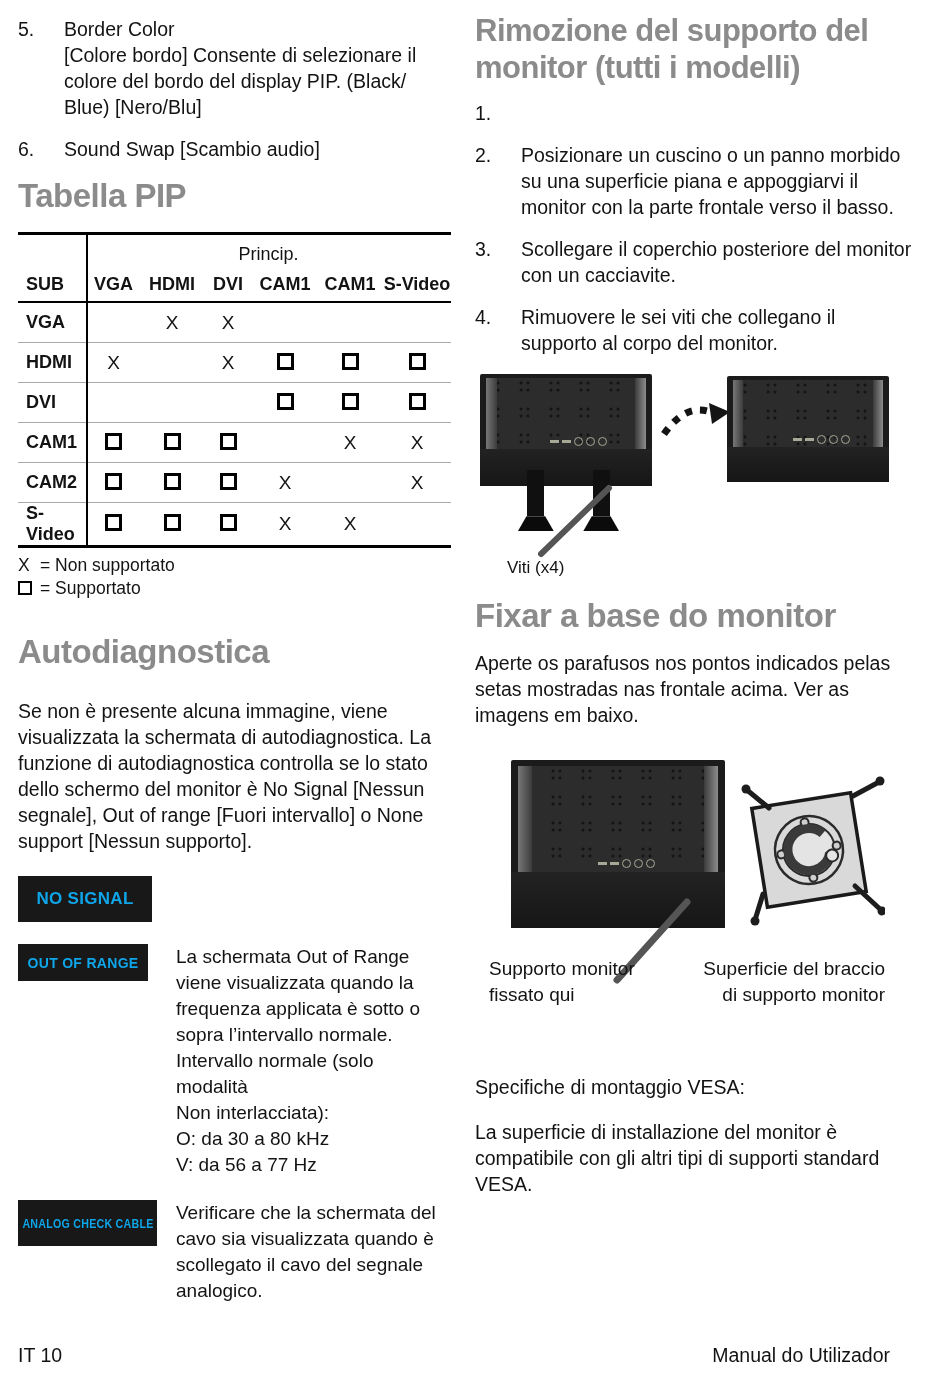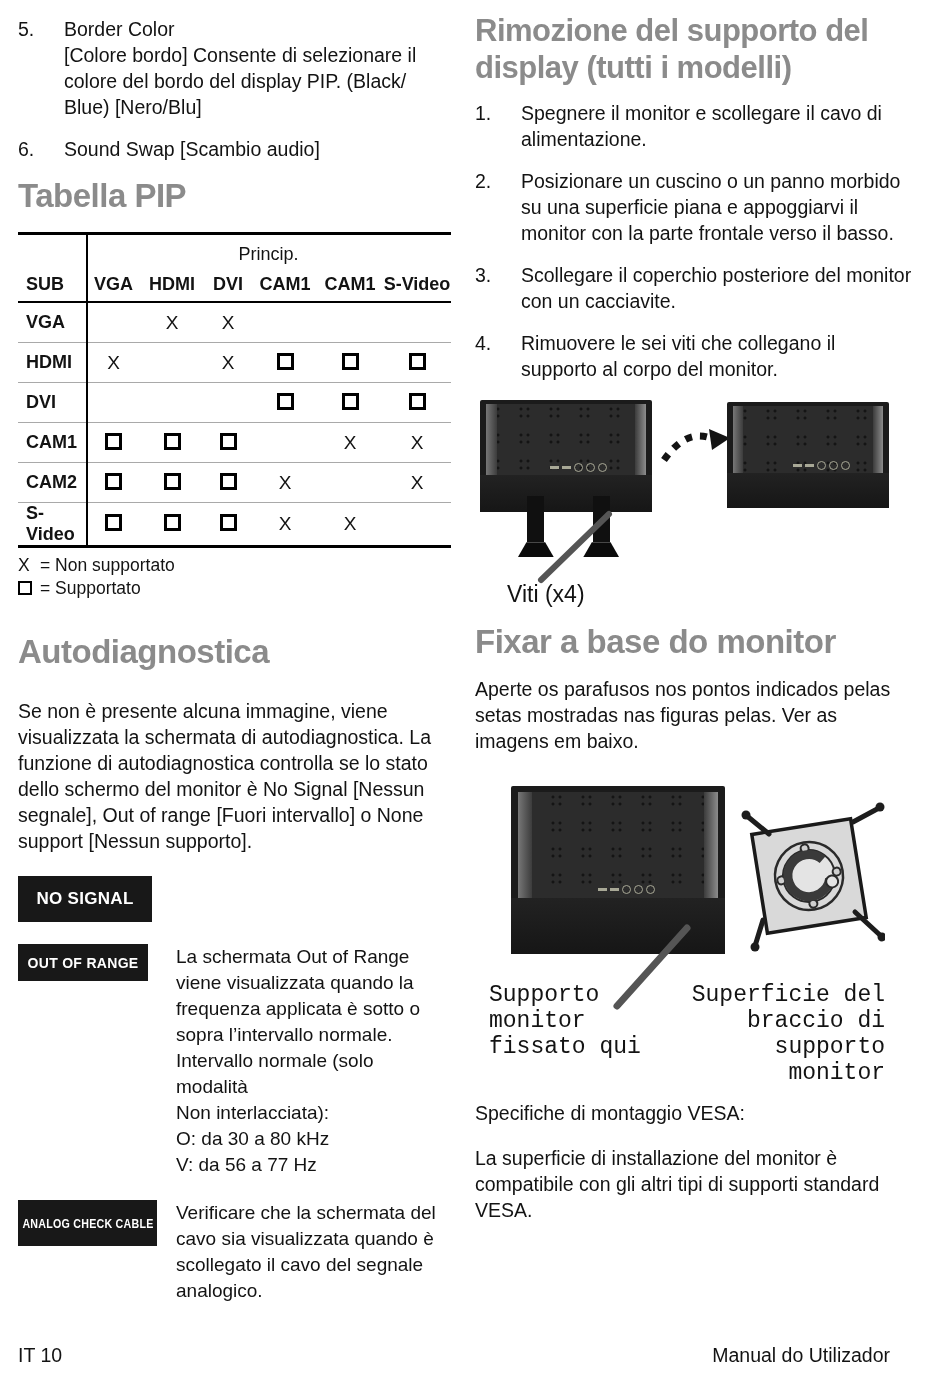--- a/index.html
+++ b/index.html
@@ -44,21 +44,21 @@
   .legend-row { display:flex; align-items:center; font-size:17.5px; line-height:23px; }
   .legend-row .sym { width:22px; }
   .legend-row .sq { width:10px; height:10px; border-width:2.5px; }
 
   
   .sd-title { margin-top:34px; }
   .sd-intro { margin-top:28px; }
   .msg { display:flex; margin-top:22px; }
   .msg-badge-wrap { width:158px; flex:none; }
   .msg-badge {
-    background:#181818; color:#ffffff; font-weight:bold;
+    background:#181818; color:#0ea5e9; font-weight:bold;
     display:flex; align-items:center; justify-content:center;
     letter-spacing:0.3px;
   }
   .msg0 .msg-badge { width:134px; height:46px; font-size:17px; }
   .msg1 .msg-badge { width:130px; height:37px; font-size:14px; }
   .msg2 .msg-badge { width:139px; height:46px; font-size:13px; }
   .msg2 .msg-badge span { transform:scaleX(0.82); white-space:nowrap; }
   .msg-text { flex:1; font-size:19px; line-height:26px; white-space:pre-line; }
 
   
@@ -87,22 +87,22 @@
   .m-conn i { width:7px; height:7px; border:1.5px solid #a8a896; border-radius:50%; }
   .m-conn b { width:9px; height:3px; background:#a8a896; }
   .m-band { position:absolute; left:0; right:0; bottom:0; height:33%;
             background:linear-gradient(180deg,#222,#161616); }
   .m-foot { position:absolute; top:86%; width:36px; }
   .m-foot.f1 { left:22%; } .m-foot.f2 { left:60%; }
   .m-foot .leg  { width:17px; height:46px; background:#101010; margin:0 auto; }
   .m-foot .base { width:36px; height:15px; background:#0b0b0b;
                   clip-path:polygon(24% 0, 76% 0, 100% 100%, 0 100%); }
 
-  .fig-label { position:absolute; font-size:23px; line-height:24px; }
-  .caption { position:absolute; font-size:23px; line-height:26px;font-family:Liberation Mono, monospace; }
+  .fig-label { position:absolute; font-size:17px; line-height:24px; }
+  .caption { position:absolute; font-size:19px; line-height:26px; }
 
   
   .footer { position:absolute; left:18px; right:60px; top:1344px;
             display:flex; justify-content:space-between; font-size:19.5px; }
 </style>
 </head>
 <body>
 
 <div class="col-left">
 
@@ -239,26 +239,25 @@
             <span>ANALOG CHECK CABLE</span>
           </div>
         </div>
         <div class="msg-text">Verificare che la schermata del cavo sia visualizzata quando è scollegato il cavo del segnale analogico.</div>
       </div>
     </div>
 </div>
 
 <div class="col-right">
 
-  <h2 class="h2 r-title">Rimozione del supporto del display (tutti i modelli)</h2>
+  <h2 class="h2 r-title">Rimozione del supporto del monitor (tutti i modelli)</h2>
 
   <div class="steps" id="removal-steps">
       <div class="num-item">
         <span class="num">1.</span>
-        <div class="txt body-txt">Spegnere il monitor e scollegare il cavo di alimentazione.</div>
       </div>
       <div class="num-item">
         <span class="num">2.</span>
         <div class="txt body-txt">Posizionare un cuscino o un panno morbido su una superficie piana e appoggiarvi il monitor con la parte frontale verso il basso.</div>
       </div>
       <div class="num-item">
         <span class="num">3.</span>
         <div class="txt body-txt">Scollegare il coperchio posteriore del monitor con un cacciavite.</div>
       </div>
       <div class="num-item">
@@ -312,21 +311,21 @@
       </div>
 
     <svg style="position:absolute;left:48px;top:108px;" width="110" height="80">
       <line x1="18" y1="74" x2="86" y2="8" stroke="#555" stroke-width="6" stroke-linecap="round"></line>
     </svg>
 
     <div class="fig-label" style="left:32px;top:184px;">Viti (x4)</div>
   </div>
 
   <h2 class="h2" style="margin-top:12px;">Fixar a base do monitor</h2>
-  <p class="body-txt" style="margin-top:16px;">Aperte os parafusos nos pontos indicados pelas setas mostradas nas figuras pelas. Ver as imagens em baixo.</p>
+  <p class="body-txt" style="margin-top:16px;">Aperte os parafusos nos pontos indicados pelas setas mostradas nas frontale acima. Ver as imagens em baixo.</p>
 
   <div class="fig fig2">
     <div class="monitor" style="left:36px;top:12px;width:214px;height:168px;">
         <div class="m-top">
           <div class="m-strip l"></div>
           <div class="m-strip r"></div>
           <div class="m-conn">
             <b></b>
             <b></b>
             <i></i>

